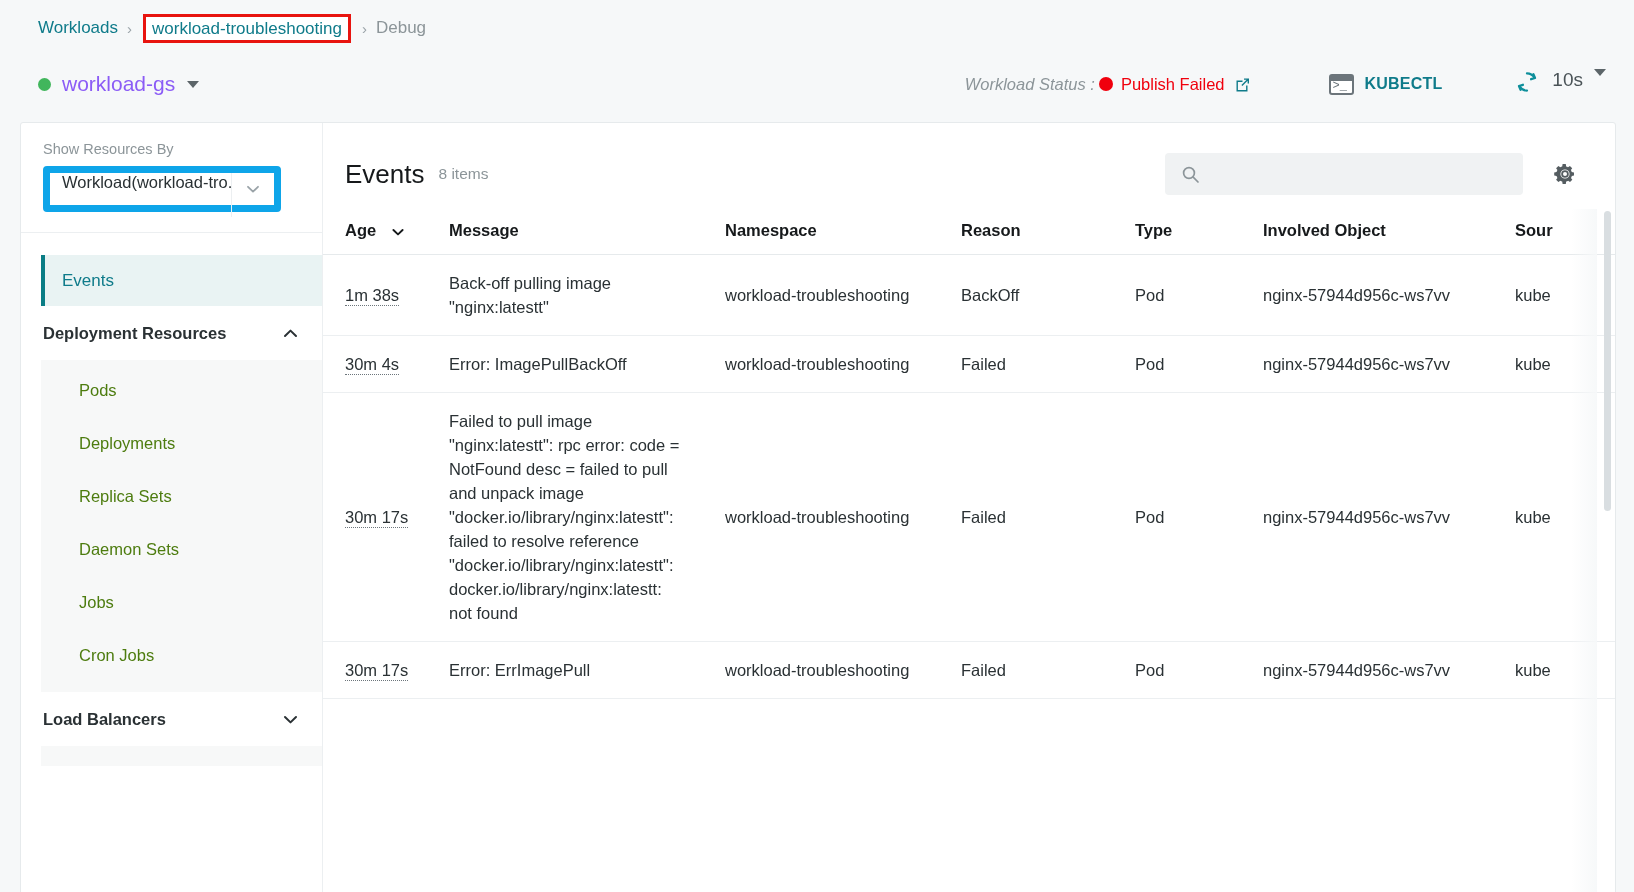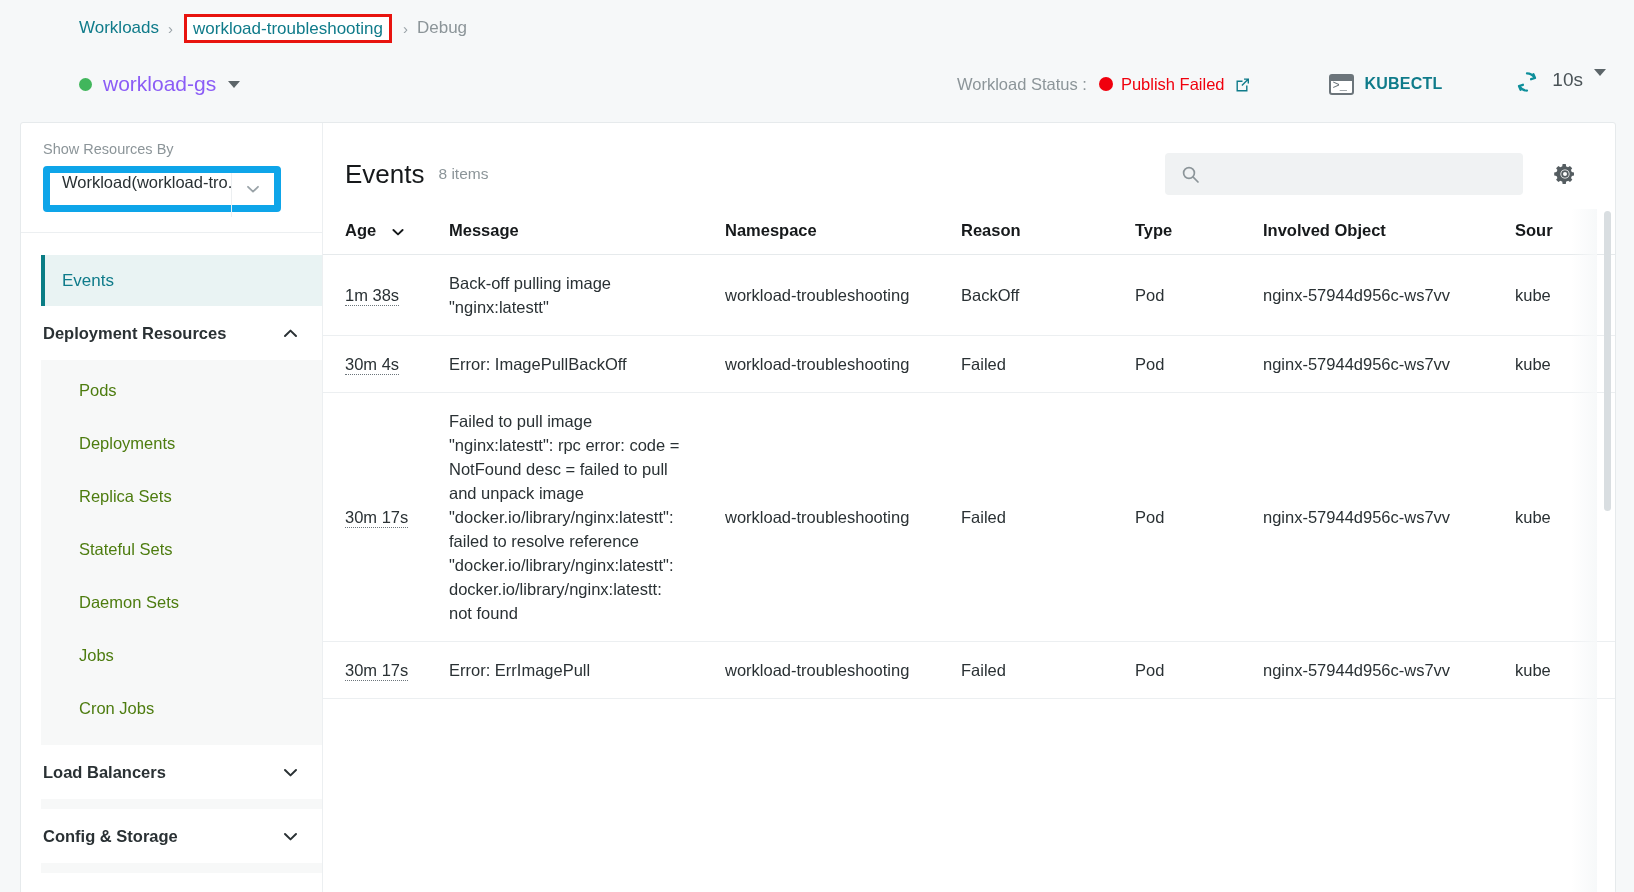--- a/index.html
+++ b/index.html
@@ -4,21 +4,21 @@
 <style>
   * { box-sizing: border-box; }
   html, body {
     margin: 0; padding: 0;
     width: 1634px; height: 892px;
     background: #f7f9fa;
     font-family: "Liberation Sans", sans-serif;
     overflow: hidden;
     -webkit-font-smoothing: antialiased;
   }
-  .page { position: relative; width: 1634px; height: 892px; background: #f6f8f9; padding-left: 41px; }
+  .page { position: relative; width: 1634px; height: 892px; background: #f6f8f9; }
 
   
   .breadcrumb {
     display: flex; align-items: center;
     padding: 0 0 0 38px;
     height: 56px;
     font-size: 17px;
   }
   .crumb-link { color: #0f7b8a; cursor: pointer; white-space: nowrap; }
   .crumb-sep { color: #9aa3a8; margin: 0 9px; font-size: 15px; }
@@ -46,21 +46,21 @@
   .ws-name { color: #8b5cf6; font-size: 21px; }
   .caret-down {
     width: 0; height: 0; margin-left: 12px;
     border-left: 6px solid transparent;
     border-right: 6px solid transparent;
     border-top: 7px solid #5c6569;
   }
   .title-spacer { flex: 1 1 auto; }
 
   .status-wrap { display: flex; align-items: center; font-size: 16.5px; }
-  .status-label { color: #8c9599; margin-right: 10px; }
+  .status-label { color: #8c9599; margin-right: 2px; font-style: italic; }
   .status-dot {
     width: 14px; height: 14px; border-radius: 50%;
     background: #f0000d; margin: 0 8px 0 2px;
   }
   .status-value { color: #f0000d; font-size: 16.5px; }
   .ext-icon { margin-left: 9px; display: inline-flex; align-items: center; }
 
   .kubectl-wrap { display: flex; align-items: center; margin-left: 78px; cursor: pointer; }
   .term-icon {
     width: 25px; height: 21px;
@@ -300,44 +300,35 @@
             <span class="chev">
               <svg width="21" height="21" viewBox="0 0 21 21">
                 <path d="M5 13 L10.5 7.6 L16 13" stroke="#2a3134" stroke-width="2" fill="none" stroke-linecap="round" stroke-linejoin="round"></path>
               </svg>
             </span>
           </div>
           <div class="group-body">
             <div class="group-item">Pods</div>
             <div class="group-item">Deployments</div>
             <div class="group-item">Replica Sets</div>
-            <div class="group-item">Stateful Sets</div>
             <div class="group-item">Daemon Sets</div>
             <div class="group-item">Jobs</div>
             <div class="group-item">Cron Jobs</div>
           </div>
 
           <div class="group-head">
             <span class="t">Load Balancers</span>
             <span class="chev">
               <svg width="21" height="21" viewBox="0 0 21 21">
                 <path d="M5 8 L10.5 13.4 L16 8" stroke="#2a3134" stroke-width="2" fill="none" stroke-linecap="round" stroke-linejoin="round"></path>
               </svg>
             </span>
           </div>
           <div class="group-gap"></div>
 
-          <div class="group-head">
-            <span class="t">Config &amp; Storage</span>
-            <span class="chev">
-              <svg width="21" height="21" viewBox="0 0 21 21">
-                <path d="M5 8 L10.5 13.4 L16 8" stroke="#2a3134" stroke-width="2" fill="none" stroke-linecap="round" stroke-linejoin="round"></path>
-              </svg>
-            </span>
-          </div>
           <div class="group-gap"></div>
         </div>
         <div class="leftdiv"></div>
       </div>
 
       <div class="rightcol">
         <div class="rc-head">
           <span class="rc-title">Events</span>
           <span class="rc-count">8 items</span>
           <span class="rc-spacer"></span>

